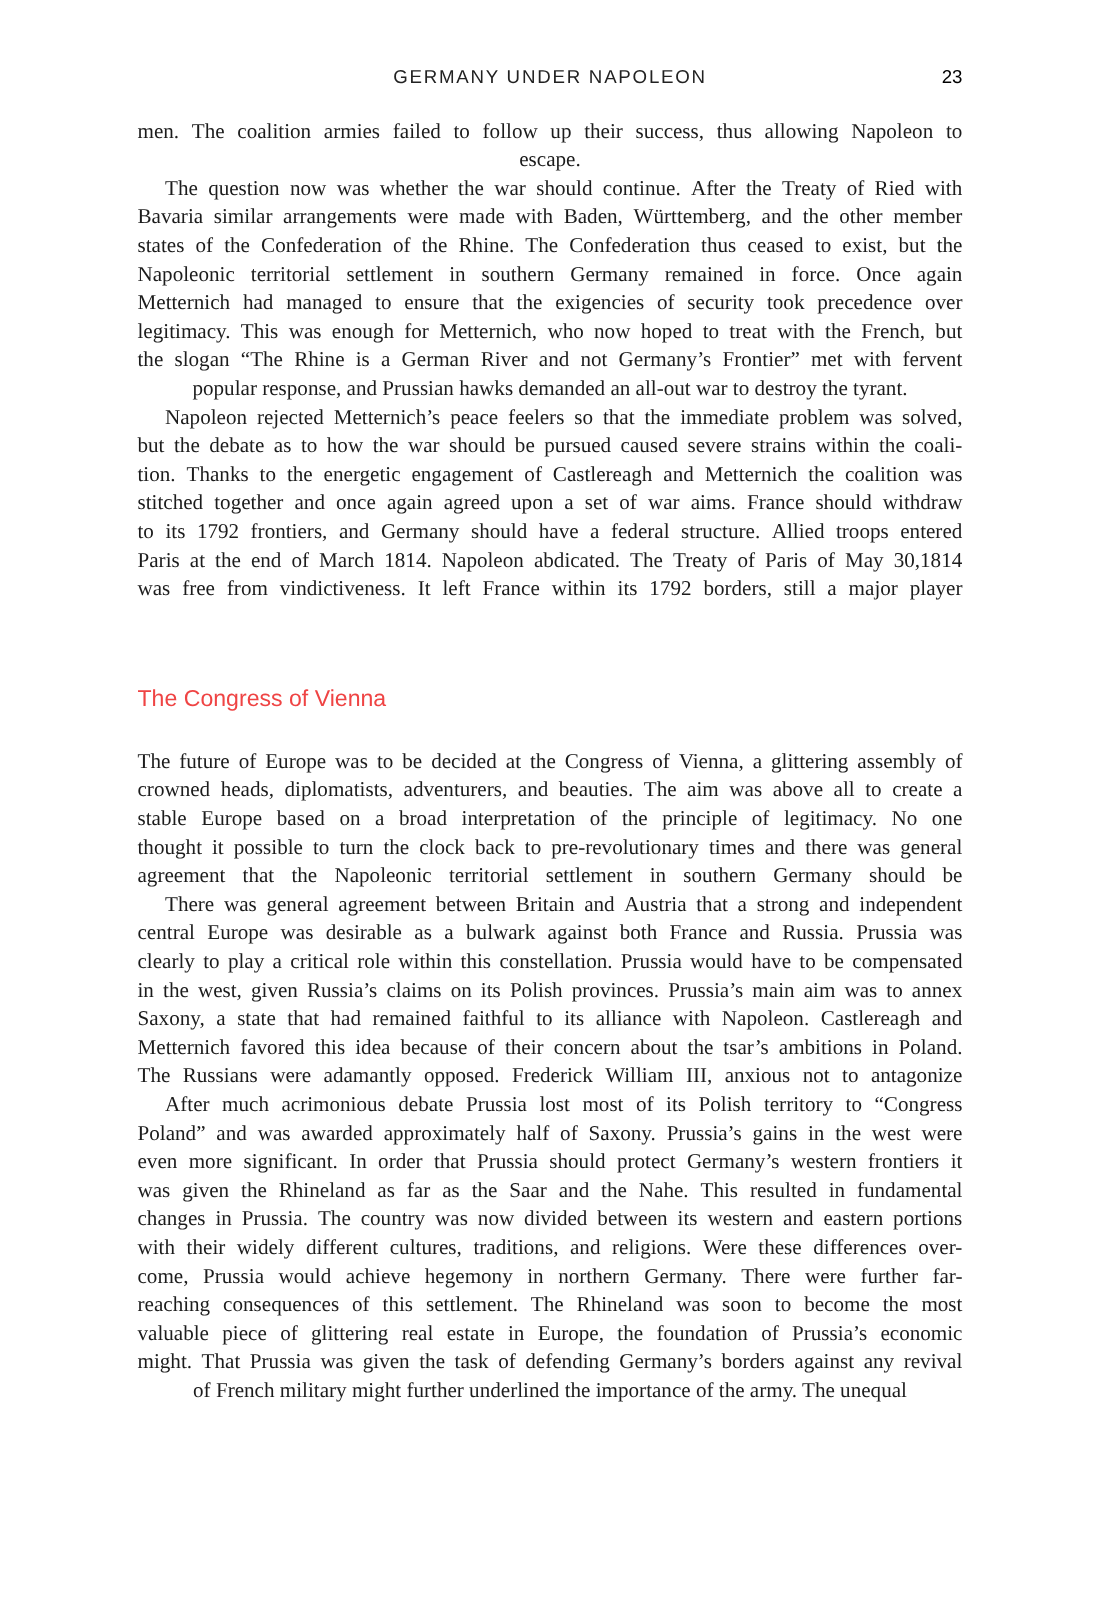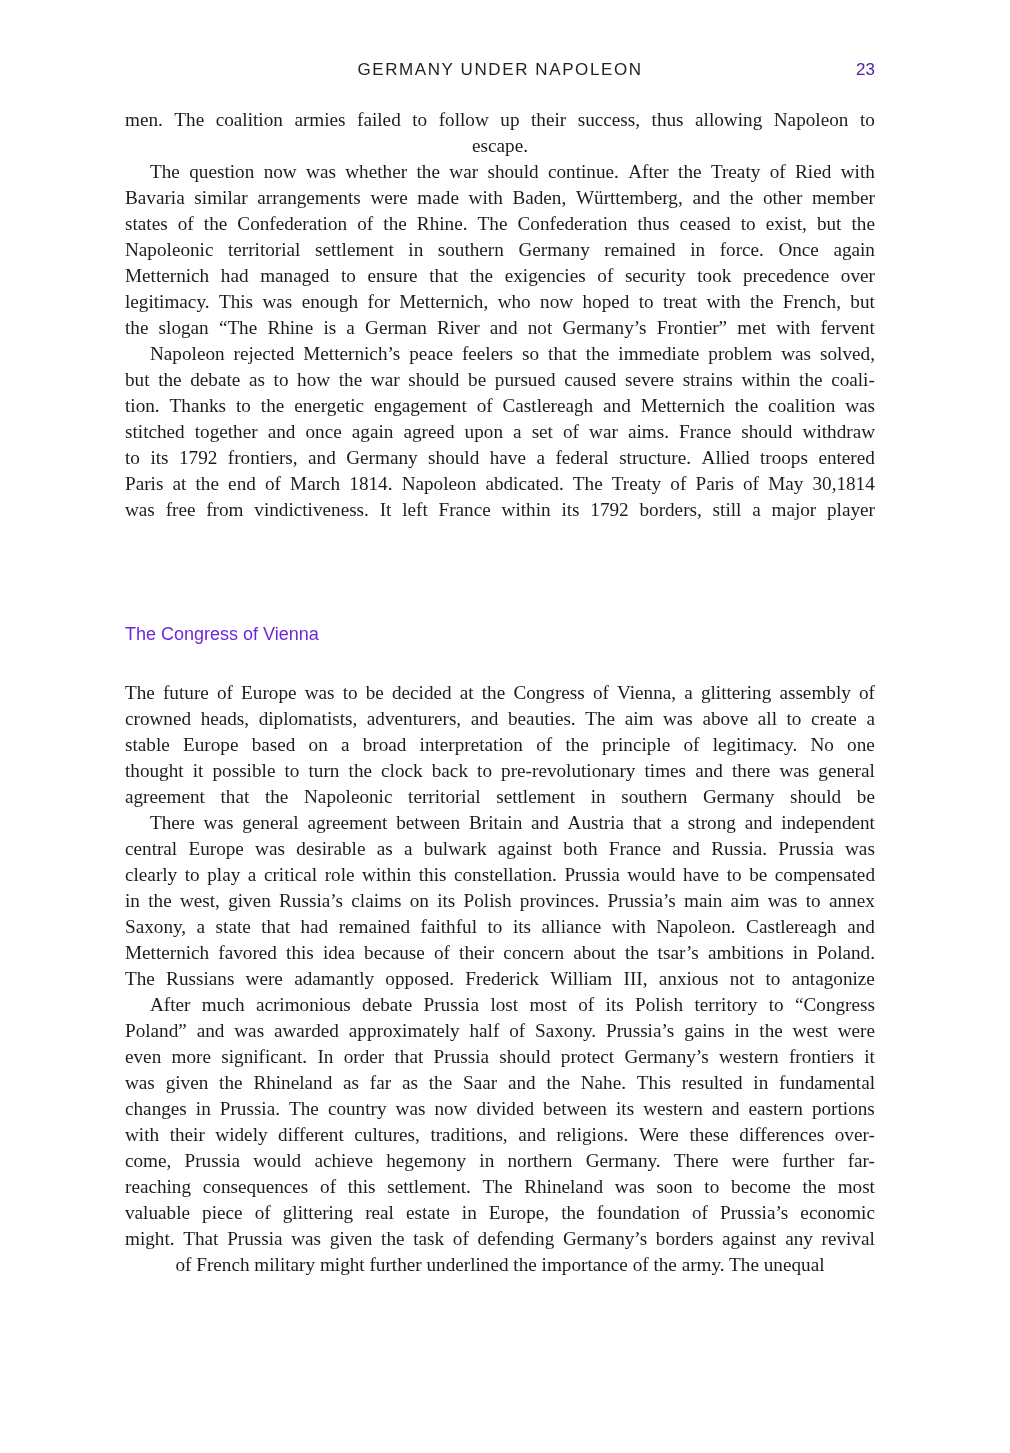--- a/index.html
+++ b/index.html
@@ -1,24 +1,24 @@
 <!DOCTYPE html>
 <html><head>
 <meta charset="utf-8">
 <style>
   html, body { margin:0; padding:0; background:#ffffff; }
   body { width:1010px; height:1453px; position:relative; overflow:hidden; color:#1a1a1a; }
   .page { position:absolute; left:0; top:0; width:1010px; height:1453px; }
   .running-head { position:absolute; left:125px; width:750px; top:58px; height:24px; }
   .running-title { position:absolute; left:0; width:750px; text-align:center; font-family:"Liberation Sans", sans-serif; font-size:17px; letter-spacing:1.6px; color:#222; top:2px; }
-  .folio { position:absolute; right:0; top:2px; font-family:"Liberation Sans", sans-serif; font-size:17px; color:#4c1d95; }
+  .folio { position:absolute; right:0; top:2px; font-family:"Liberation Sans", sans-serif; font-size:17px; color:#000000; }
   .body { position:absolute; left:125px; width:750px; font-family:"Liberation Serif", serif; font-size:19.2px; color:#1c1c1c; }
   .jline { display:flex; justify-content:space-between; height:26px; line-height:26px; white-space:pre; }
   .jline.last { justify-content:center; gap:0; }
-  .heading { position:absolute; left:125px; top:624px; font-family:"Liberation Sans", sans-serif; font-size:18px; color:#6d28d9; }
+  .heading { position:absolute; left:125px; top:624px; font-family:"Liberation Sans", sans-serif; font-size:21px; color:#ef4444; }
 </style>
 </head>
 <body>
 
 <div class="page">
 
   <div class="running-head">
     <div class="running-title">GERMANY UNDER NAPOLEON</div>
     <div class="folio">23</div>
   </div>
@@ -29,20 +29,21 @@
         <div class="jline last"><span>escape.</span></div>
       </div>
       <div>
         <div class="jline" style="padding-left: 25px;"><span>The</span><span>question</span><span>now</span><span>was</span><span>whether</span><span>the</span><span>war</span><span>should</span><span>continue.</span><span>After</span><span>the</span><span>Treaty</span><span>of</span><span>Ried</span><span>with</span></div>
         <div class="jline"><span>Bavaria</span><span>similar</span><span>arrangements</span><span>were</span><span>made</span><span>with</span><span>Baden,</span><span>Württemberg,</span><span>and</span><span>the</span><span>other</span><span>member</span></div>
         <div class="jline"><span>states</span><span>of</span><span>the</span><span>Confederation</span><span>of</span><span>the</span><span>Rhine.</span><span>The</span><span>Confederation</span><span>thus</span><span>ceased</span><span>to</span><span>exist,</span><span>but</span><span>the</span></div>
         <div class="jline"><span>Napoleonic</span><span>territorial</span><span>settlement</span><span>in</span><span>southern</span><span>Germany</span><span>remained</span><span>in</span><span>force.</span><span>Once</span><span>again</span></div>
         <div class="jline"><span>Metternich</span><span>had</span><span>managed</span><span>to</span><span>ensure</span><span>that</span><span>the</span><span>exigencies</span><span>of</span><span>security</span><span>took</span><span>precedence</span><span>over</span></div>
         <div class="jline"><span>legitimacy.</span><span>This</span><span>was</span><span>enough</span><span>for</span><span>Metternich,</span><span>who</span><span>now</span><span>hoped</span><span>to</span><span>treat</span><span>with</span><span>the</span><span>French,</span><span>but</span></div>
         <div class="jline"><span>the</span><span>slogan</span><span>“The</span><span>Rhine</span><span>is</span><span>a</span><span>German</span><span>River</span><span>and</span><span>not</span><span>Germany’s</span><span>Frontier”</span><span>met</span><span>with</span><span>fervent</span></div>
+        <div class="jline last"><span>popular response, and Prussian hawks demanded an all-out war to destroy the tyrant.</span></div>
       </div>
       <div>
         <div class="jline" style="padding-left: 25px;"><span>Napoleon</span><span>rejected</span><span>Metternich’s</span><span>peace</span><span>feelers</span><span>so</span><span>that</span><span>the</span><span>immediate</span><span>problem</span><span>was</span><span>solved,</span></div>
         <div class="jline"><span>but</span><span>the</span><span>debate</span><span>as</span><span>to</span><span>how</span><span>the</span><span>war</span><span>should</span><span>be</span><span>pursued</span><span>caused</span><span>severe</span><span>strains</span><span>within</span><span>the</span><span>coali-</span></div>
         <div class="jline"><span>tion.</span><span>Thanks</span><span>to</span><span>the</span><span>energetic</span><span>engagement</span><span>of</span><span>Castlereagh</span><span>and</span><span>Metternich</span><span>the</span><span>coalition</span><span>was</span></div>
         <div class="jline"><span>stitched</span><span>together</span><span>and</span><span>once</span><span>again</span><span>agreed</span><span>upon</span><span>a</span><span>set</span><span>of</span><span>war</span><span>aims.</span><span>France</span><span>should</span><span>withdraw</span></div>
         <div class="jline"><span>to</span><span>its</span><span>1792</span><span>frontiers,</span><span>and</span><span>Germany</span><span>should</span><span>have</span><span>a</span><span>federal</span><span>structure.</span><span>Allied</span><span>troops</span><span>entered</span></div>
         <div class="jline"><span>Paris</span><span>at</span><span>the</span><span>end</span><span>of</span><span>March</span><span>1814.</span><span>Napoleon</span><span>abdicated.</span><span>The</span><span>Treaty</span><span>of</span><span>Paris</span><span>of</span><span>May</span><span>30,1814</span></div>
         <div class="jline"><span>was</span><span>free</span><span>from</span><span>vindictiveness.</span><span>It</span><span>left</span><span>France</span><span>within</span><span>its</span><span>1792</span><span>borders,</span><span>still</span><span>a</span><span>major</span><span>player</span></div>
       </div>

